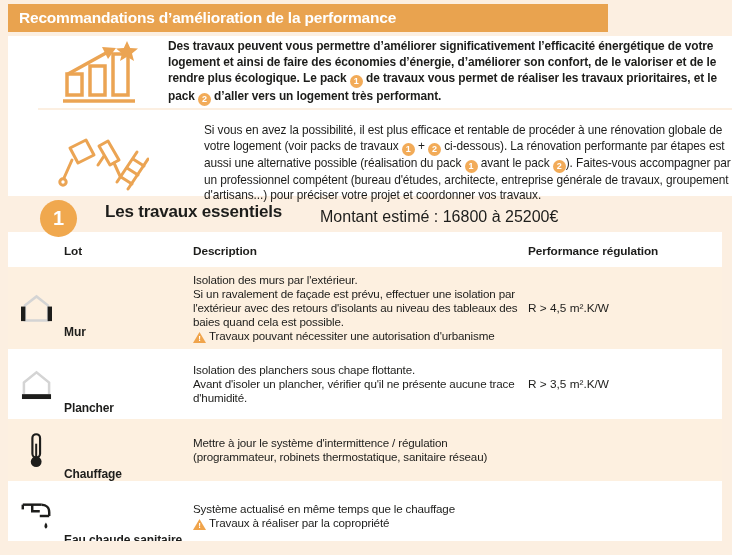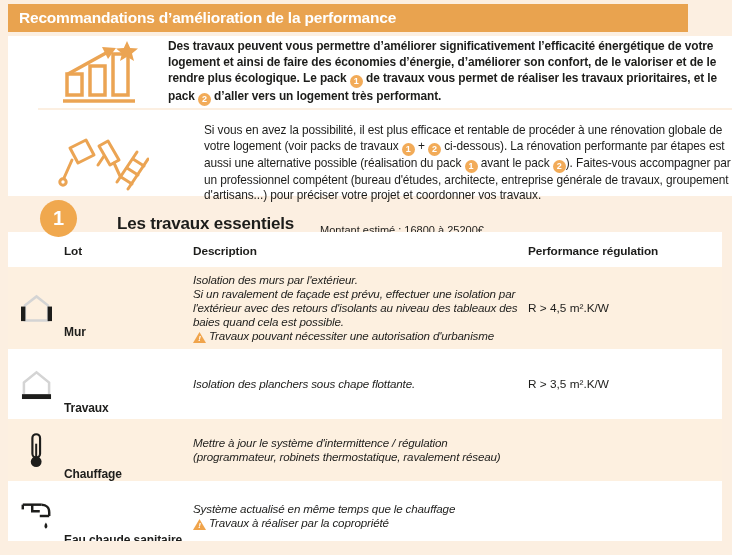--- a/index.html
+++ b/index.html
@@ -8,21 +8,21 @@
     background:#fcefe1;
     font-family:"Liberation Sans", sans-serif;
     color:#1d1d1b;
     position:relative;
     overflow:hidden;
   }
   .page { position:relative; width:732px; height:555px; }
 
   
   .title-bar {
-    position:absolute; left:8px; top:4px; width:680px; height:28px;
+    position:absolute; left:8px; top:4px; width:600px; height:28px;
     background:#e9a34f; color:#fff;
     font-weight:bold; font-size:15.5px; line-height:28px;
     padding-left:11px; box-sizing:border-box;
     letter-spacing:-0.2px;
   }
 
   
   .intro-box {
     position:absolute; left:8px; top:36px; width:714px; height:160px;
     background:#ffffff;
@@ -43,37 +43,37 @@
     vertical-align:-2px; letter-spacing:0;
   }
 
   
   .section-head { position:absolute; left:8px; top:196px; width:714px; height:40px; }
   .pack-circle {
     position:absolute; left:32px; top:4px; width:37px; height:37px; border-radius:50%;
     background:#f0a84e; color:#fff; font-weight:bold; font-size:20px;
     text-align:center; line-height:37px; z-index:3;
   }
-  .section-title { position:absolute; left:97px; top:6px; margin:12px; font-size:17px; font-weight:bold; letter-spacing:-0.2px; }
-  .estimate { position:absolute; left:312px; top:28px; font-size:11px; }
+  .section-title { position:absolute; left:97px; top:6px; margin:0; font-size:17px; font-weight:bold; letter-spacing:-0.2px; }
+  .estimate { position:absolute; left:312px; top:12px; font-size:16px; }
 
   
   .table-box {
     position:absolute; left:8px; top:232px; width:714px; height:309px;
     background:#ffffff; overflow:hidden;
   }
   .thead { display:flex; padding:12px 3px 9px 0; }
   .th { font-weight:bold; font-size:11.8px; letter-spacing:-0.1px; }
   .col-icon { flex:0 0 56px; display:flex; justify-content:center; align-items:center; }
   .col-lot  { flex:0 0 129px; }
   .col-desc { flex:0 0 330px; }
   .col-perf { flex:1; padding-left:5px; font-size:11.8px; }
   .trow { display:flex; align-items:center; margin-bottom:4px; min-height:40px; }
   .trow.shaded { background:#fdf0e0; }
-  .trow .col-desc { padding:6px 0; box-sizing:border-box;font-style:italic; }
+  .trow .col-desc { padding:6px 0; box-sizing:border-box; }
   .lot-label { font-weight:bold; font-size:12px; letter-spacing:-0.1px;margin-top:48px; }
   .desc-line { font-size:11.6px; line-height:14px; letter-spacing:-0.15px; }
   .warn-icon {
     display:inline-block; width:13px; height:11px; margin-right:3px;
     background:#f0a44b; color:#fff;
     clip-path:polygon(50% 0, 100% 100%, 0 100%);
     font-size:8px; font-weight:bold; text-align:center; line-height:14px;
     vertical-align:-1px; letter-spacing:0;
   }
 </style>
@@ -156,37 +156,38 @@
           </div>
           <div class="col-perf">R &gt; 4,5 m².K/W</div>
         </div>
         <div class="trow">
           <div class="col-icon">
             <svg width="37" height="31" viewBox="0 0 38 32">
               <path d="M6 14 L19 3.5 L32 14 V27 H6 Z" fill="none" stroke="#d4d4d4" stroke-width="2.6"></path>
               <rect x="4" y="26" width="30" height="5" fill="#1d1d1b"></rect>
             </svg>
           </div>
-          <div class="col-lot lot-label">Travaux</div>
+          <div class="col-lot lot-label">Plancher</div>
           <div class="col-desc">
             <div class="desc-line">Isolation des planchers sous chape flottante.</div>
+            <div class="desc-line">Avant d'isoler un plancher, vérifier qu'il ne présente aucune trace d'humidité.</div>
           </div>
           <div class="col-perf">R &gt; 3,5 m².K/W</div>
         </div>
         <div class="trow shaded">
           <div class="col-icon">
             <svg width="18" height="38" viewBox="0 0 20 40">
               <rect x="6" y="2.5" width="8.5" height="26" rx="4.2" fill="none" stroke="#1d1d1b" stroke-width="2.4"></rect>
               <circle cx="10.2" cy="33" r="6" fill="#1d1d1b"></circle>
               <line x1="10.2" y1="13" x2="10.2" y2="29" stroke="#1d1d1b" stroke-width="2.2"></line>
             </svg>
           </div>
           <div class="col-lot lot-label">Chauffage</div>
           <div class="col-desc">
-            <div class="desc-line">Mettre à jour le système d'intermittence / régulation (programmateur, robinets thermostatique, ravalement réseau)</div>
+            <div class="desc-line">Mettre à jour le système d'intermittence / régulation (programmateur, robinets thermostatique, sanitaire réseau)</div>
           </div>
           <div class="col-perf"></div>
         </div>
         <div class="trow">
           <div class="col-icon">
             <svg width="34" height="34" viewBox="0 0 36 36">
               <g fill="none" stroke="#1d1d1b" stroke-width="2.6">
                 <path d="M4 6 H24"></path>
                 <path d="M4 6 V11"></path>
                 <path d="M24 6 c5 0 8 3.5 8 8 v4"></path>

